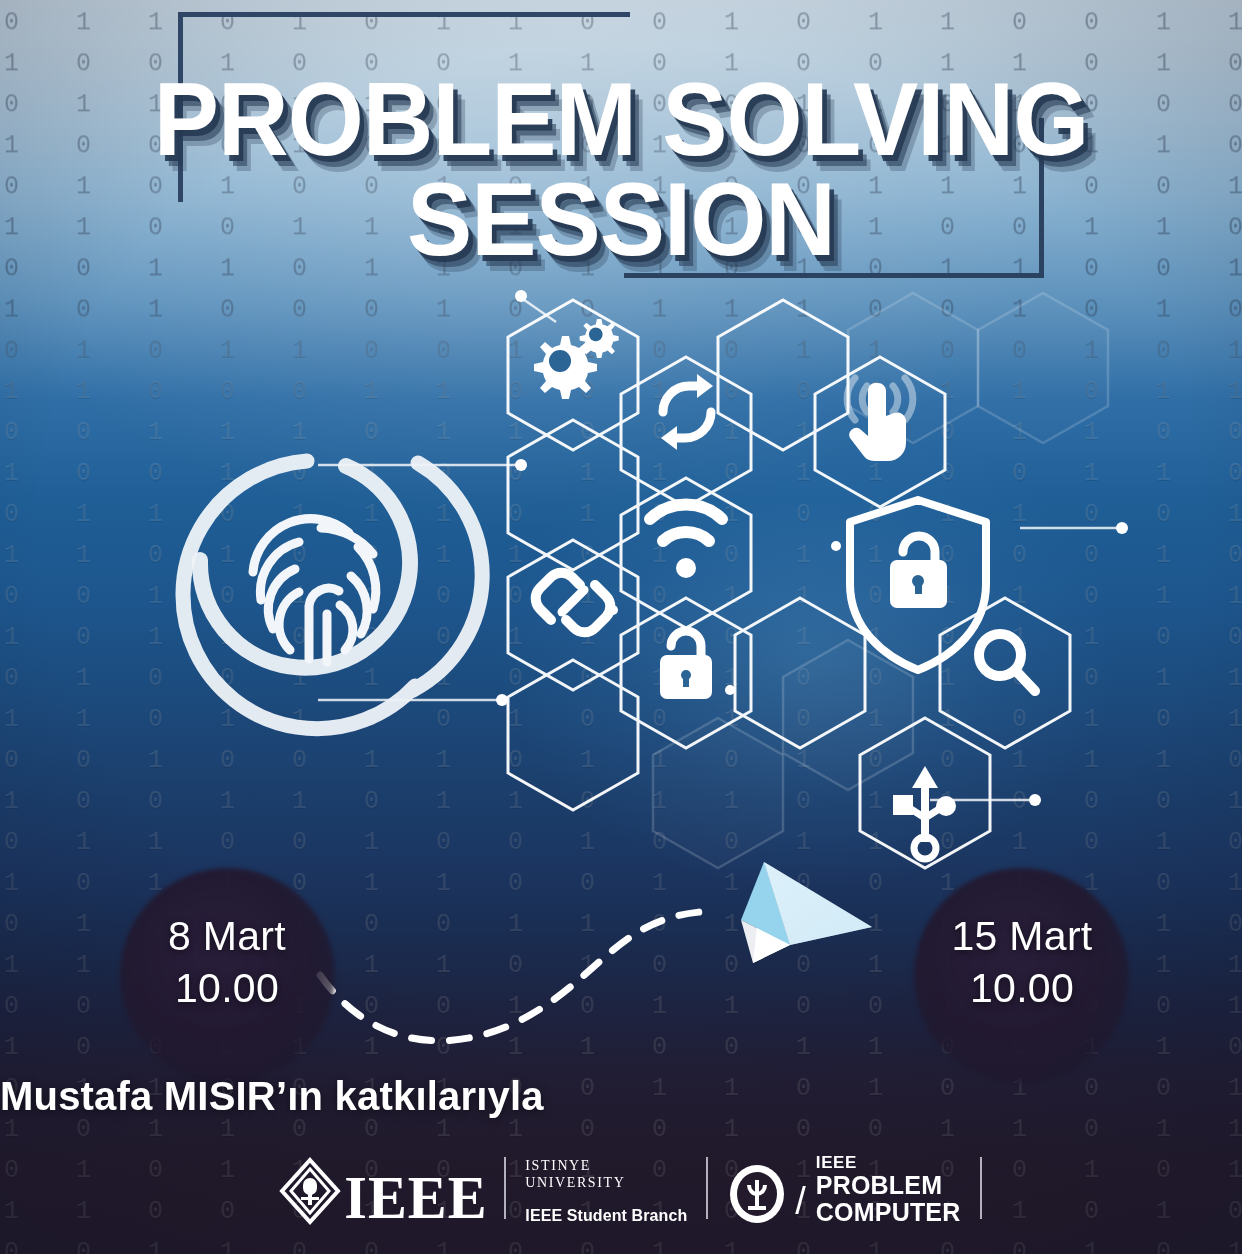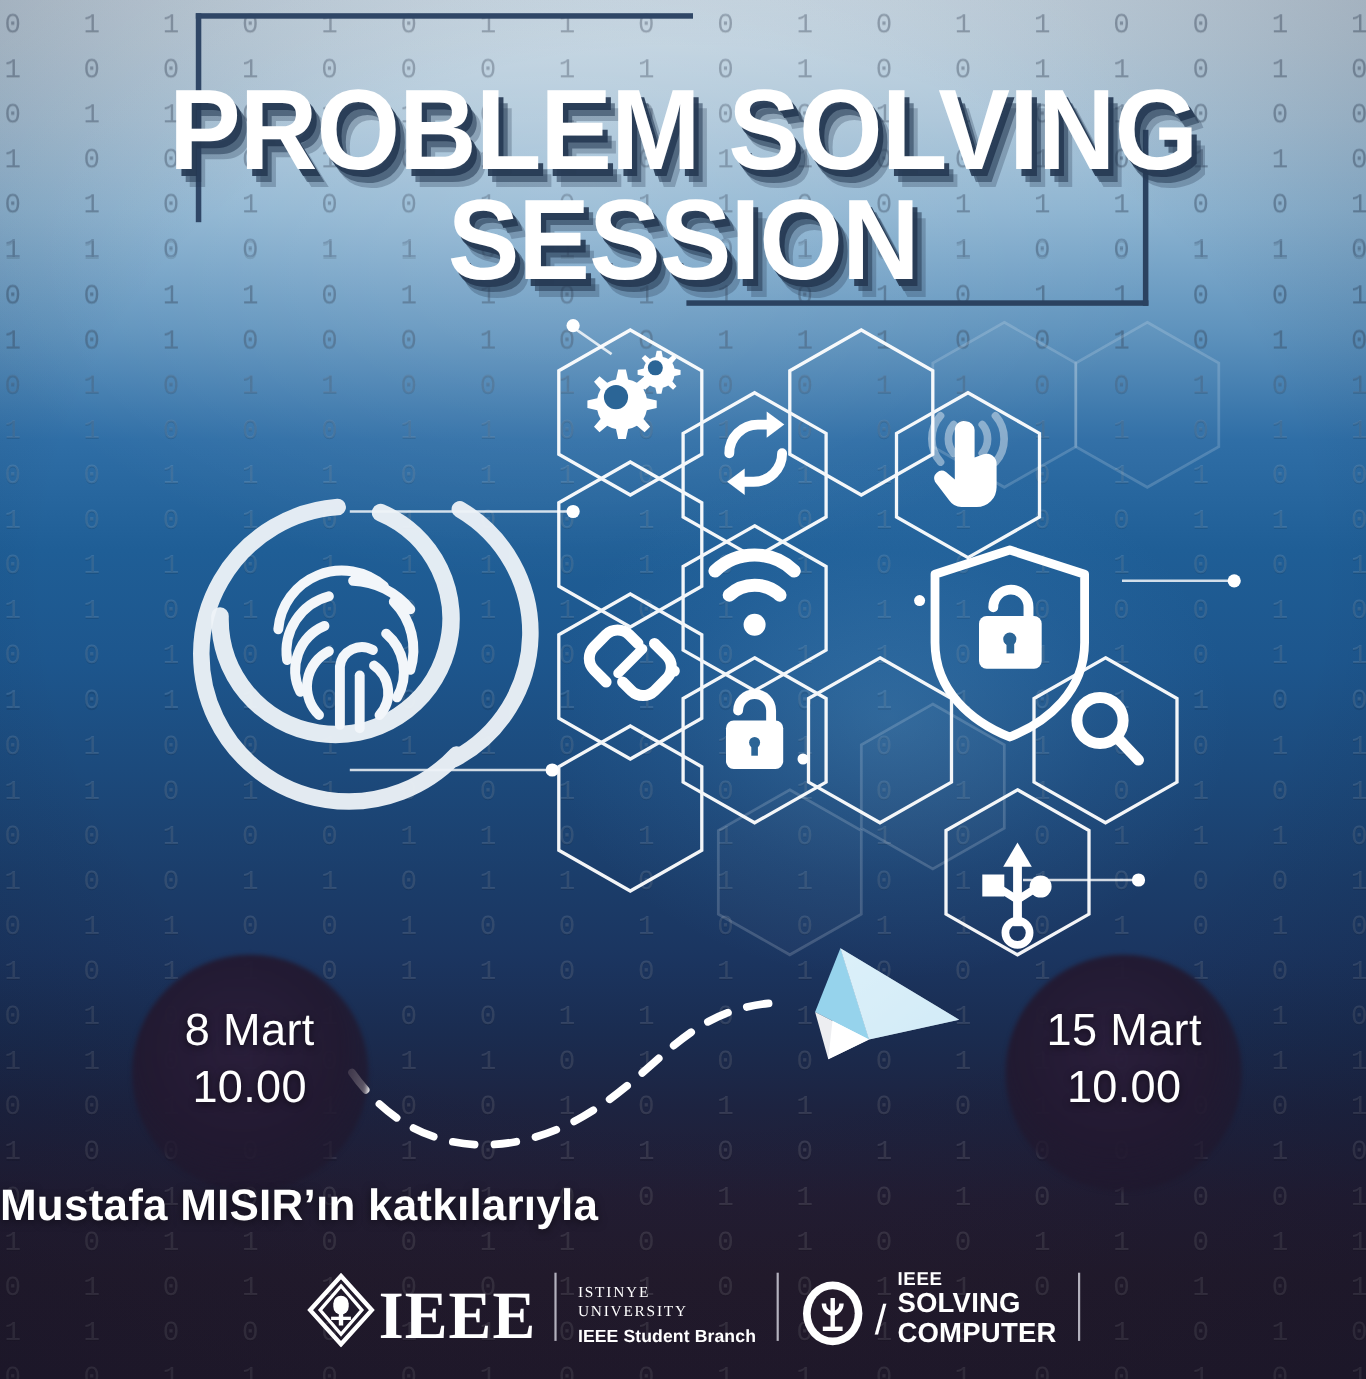--- a/index.html
+++ b/index.html
@@ -221,21 +221,21 @@
     font-family: "Liberation Serif", serif;
     font-size: 14px;
     letter-spacing: 1.6px;
     font-weight: normal;
   }
   .uni-block .ln3 {
     font-family: "Liberation Sans", sans-serif;
     font-size: 16px;
     font-weight: bold;
     letter-spacing: 0.1px;
-    margin-top: 4px;
+    margin-top: 14px;
   }
   .cs-text {
     color: #fff;
     line-height: 1.06;
     margin-left: 6px;
   }
   .cs-text .cs1 { font-size: 17px; font-weight: bold; letter-spacing: 0.6px; }
   .cs-text .cs2 { font-size: 25px; font-weight: bold; letter-spacing: 0.2px; }
   .cs-text .cs3 { font-size: 25px; font-weight: bold; letter-spacing: 0.2px; }
   .medical-block {
@@ -551,21 +551,21 @@
       <svg width="60" height="62" viewBox="0 0 60 62">
         <ellipse cx="30" cy="31" rx="27" ry="29" fill="#ffffff"></ellipse>
         <ellipse cx="30" cy="31" rx="20" ry="22" fill="#231a2b"></ellipse>
         <path d="M22,22 a8,9 0 0 0 16,0" fill="none" stroke="#ffffff" stroke-width="4"></path>
         <rect x="28" y="17" width="4" height="28" fill="#ffffff"></rect>
         <rect x="21" y="43" width="18" height="4" fill="#ffffff"></rect>
       </svg>
       <span class="slash">/</span>
       <div class="cs-text">
         <div class="cs1">IEEE</div>
-        <div class="cs2">SOLVING</div>
+        <div class="cs2">PROBLEM</div>
         <div class="cs3">COMPUTER</div>
       </div>
     </div>
 
     <div class="divider"></div>
 
 
   </div>
 
   <div class="vign"></div>

